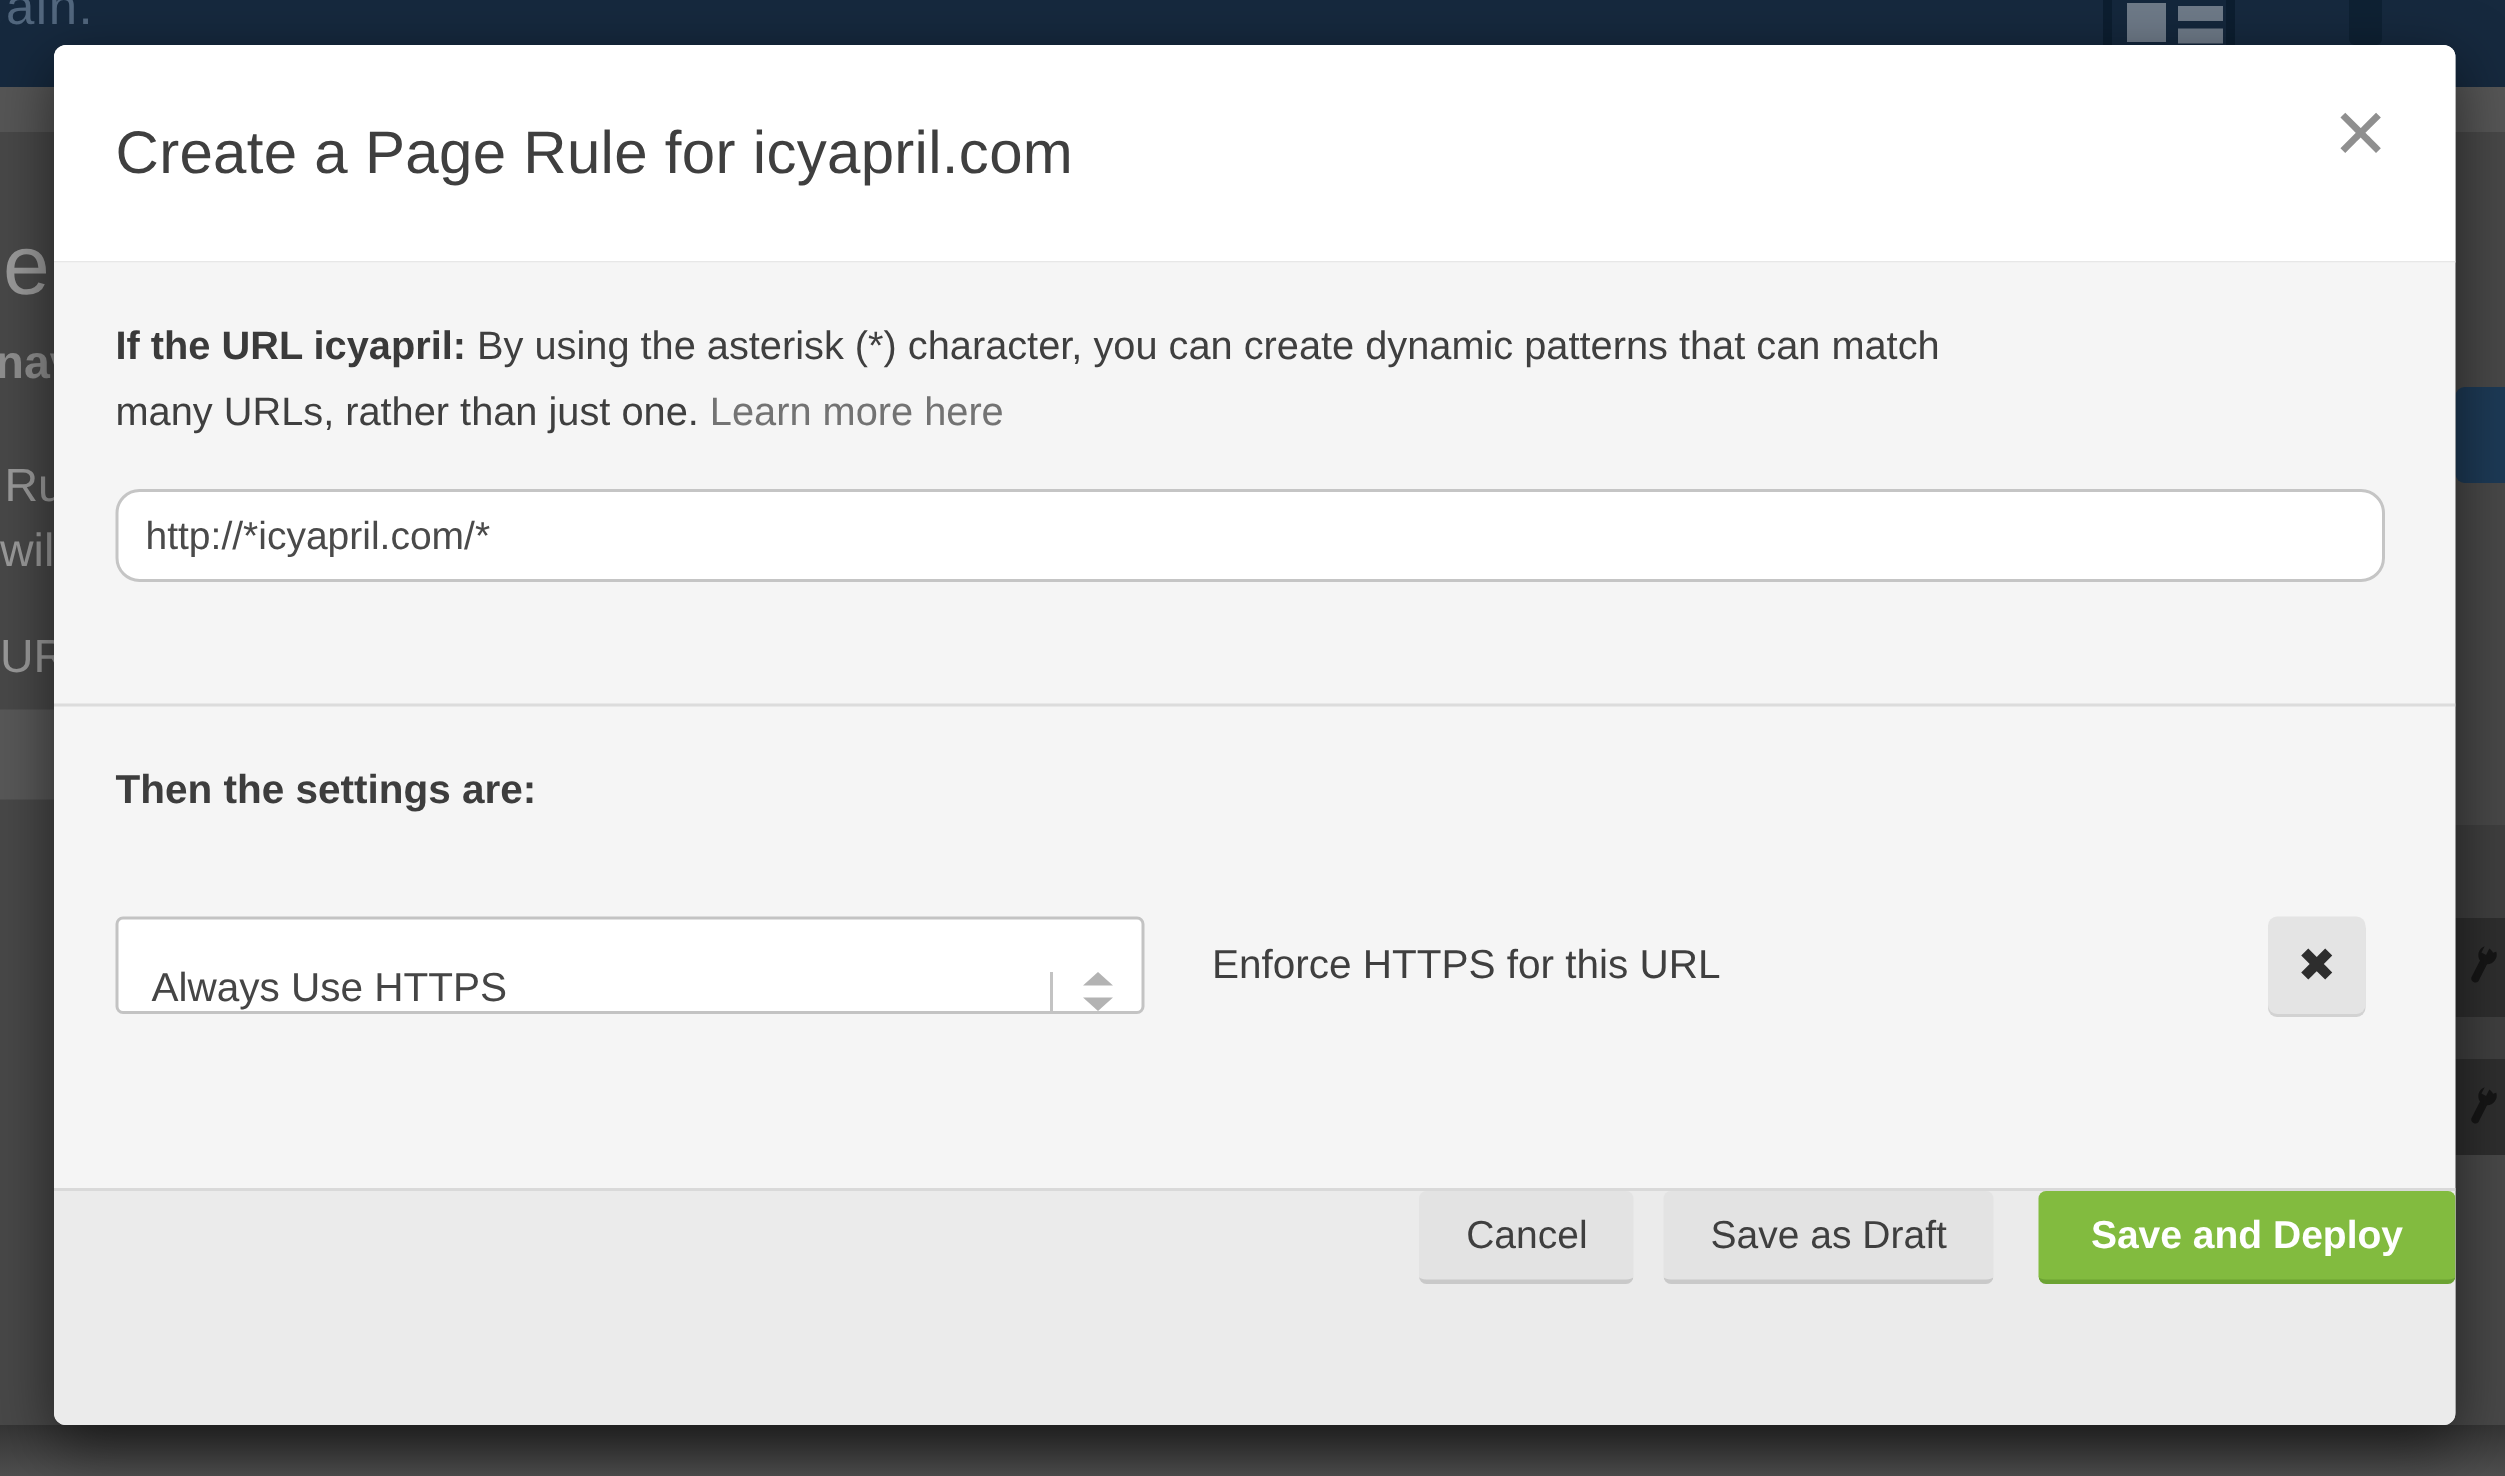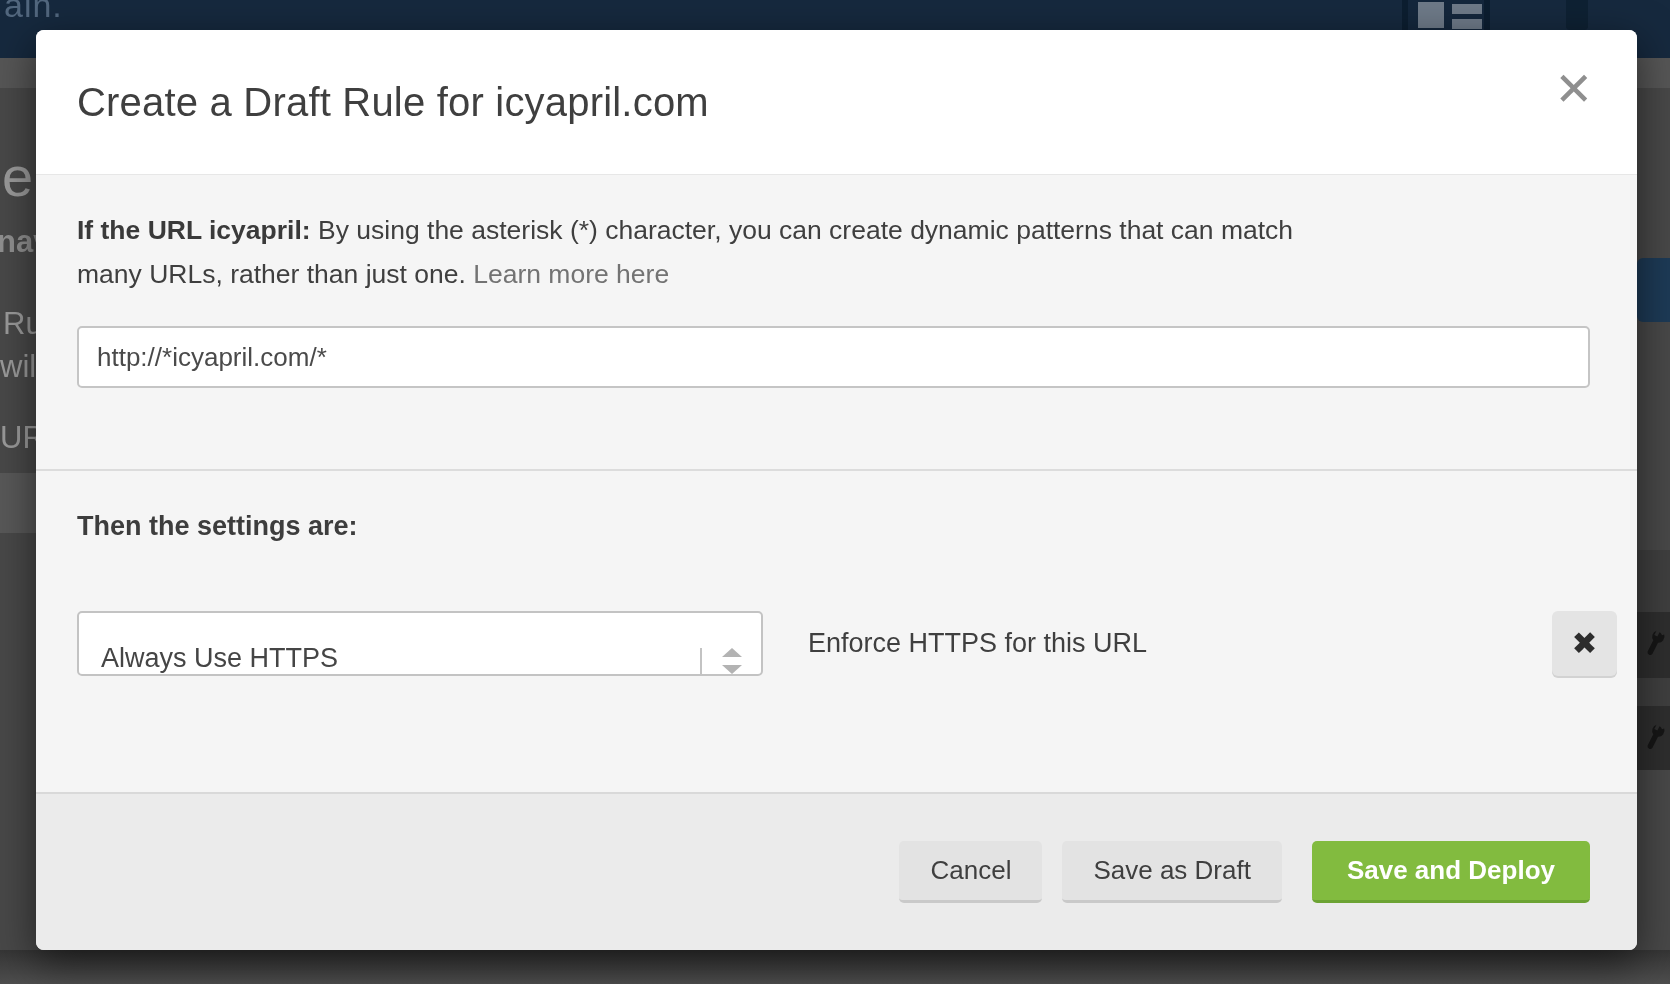--- a/index.html
+++ b/index.html
@@ -93,27 +93,27 @@
     background: none; border: none; cursor: pointer;
     font-family: "Liberation Sans", sans-serif;
   }
 
   .url-block { padding: 33px 41px 0 41px; height: 294px; flex: 0 0 auto; }
   .match-text { font-size: 26.5px; line-height: 44px; color: #3f3f3f; }
   .match-text strong { font-weight: 700; color: #3a3a3a; }
   .match-link { color: #737373; text-decoration: none; cursor: pointer; text-align: right; }
   .url-input {
     margin-top: 30px; display: block; width: 1513px; height: 62px;
-    background: #ffffff; border: 2px solid #c5c5c5; border-radius: 5px;
+    background: #ffffff; border: 2px solid #c5c5c5; border-radius: 16px;
     font-family: "Liberation Sans", sans-serif;
     font-size: 26px; color: #4a4a4a; padding: 0 18px; outline: none;
   }
 
   .settings-block {
-    border-top: 2px solid #dcdcdc; padding: 40px 20px 0 41px; flex: 1 1 auto;
+    border-top: 2px solid #dcdcdc; padding: 40px 60px 0 41px; flex: 1 1 auto;
   }
   .settings-heading { font-size: 27px; font-weight: 700; color: #3d3d3d; line-height: 30px; }
   .setting-row { margin-top: 70px; display: flex; align-items: center; }
   .setting-select {
     width: 686px; height: 65px; background: #ffffff;
     border: 2px solid #c3c3c3; border-radius: 5px;
     display: flex; align-items: flex-end; cursor: pointer; flex: 0 0 auto;
   }
   .select-value {
     flex: 1; display: flex; align-items: center; padding-left: 22px;
@@ -137,22 +137,22 @@
     background: #e4e4e4; border: none; border-radius: 6px;
     font-size: 31px; color: #2d2d2d; cursor: pointer;
     display: flex; align-items: center; justify-content: center;
     box-shadow: 0 2px 0 #d2d2d2;
     font-family: "Liberation Sans", sans-serif;
   }
   .setting-helper { margin-top: 26px; font-size: 26px; color: #8b8b8b; }
 
   .modal-footer {
     flex: 0 0 auto; height: 158px; background: #ebebeb; border-top: 2px solid #d9d9d9;
-    display: flex; align-items: center; justify-content: flex-end;
-    padding-right: 47px; gap: 20px;
+    display: flex; justify-content: flex-end;
+    gap: 20px;
   }
   .btn {
     height: 62px; border-radius: 5px; font-size: 26px; cursor: pointer;
     font-family: "Liberation Sans", sans-serif;
     display: inline-flex; align-items: center; justify-content: center;
   }
   .btn-gray {
     background: #e3e3e3; color: #3f3f3f; border: none; border-bottom: 3px solid #c9c9c9;
   }
   .btn-cancel { padding: 0 31px; }
@@ -200,21 +200,21 @@
           <path d="M22 6.7a5.4 5.4 0 0 1-7.2 5.1l-7.6 7.6a2.3 2.3 0 0 1-3.2-3.2l7.6-7.6A5.4 5.4 0 0 1 16.7 1.6l-2.9 2.9 2.1 2.1 2.9-2.9c.7.9 1.2 1.9 1.2 3z"></path>
         </svg>
     </div>
   </div>
   <div class="bg-bottom-strip"></div>
 </div>
 
 <div class="modal">
 
   <div class="modal-header">
-    <h1 class="modal-title">Create a Draft Rule for icyapril.com</h1>
+    <h1 class="modal-title">Create a Page Rule for icyapril.com</h1>
     <button class="modal-close">✕</button>
   </div>
 
   <div class="url-block">
     <div class="match-text">
       <div>
         <strong>If the URL icyapril:</strong>
         <span>By using the asterisk (*) character, you can create dynamic patterns that can match</span>
       </div>
       <div>

